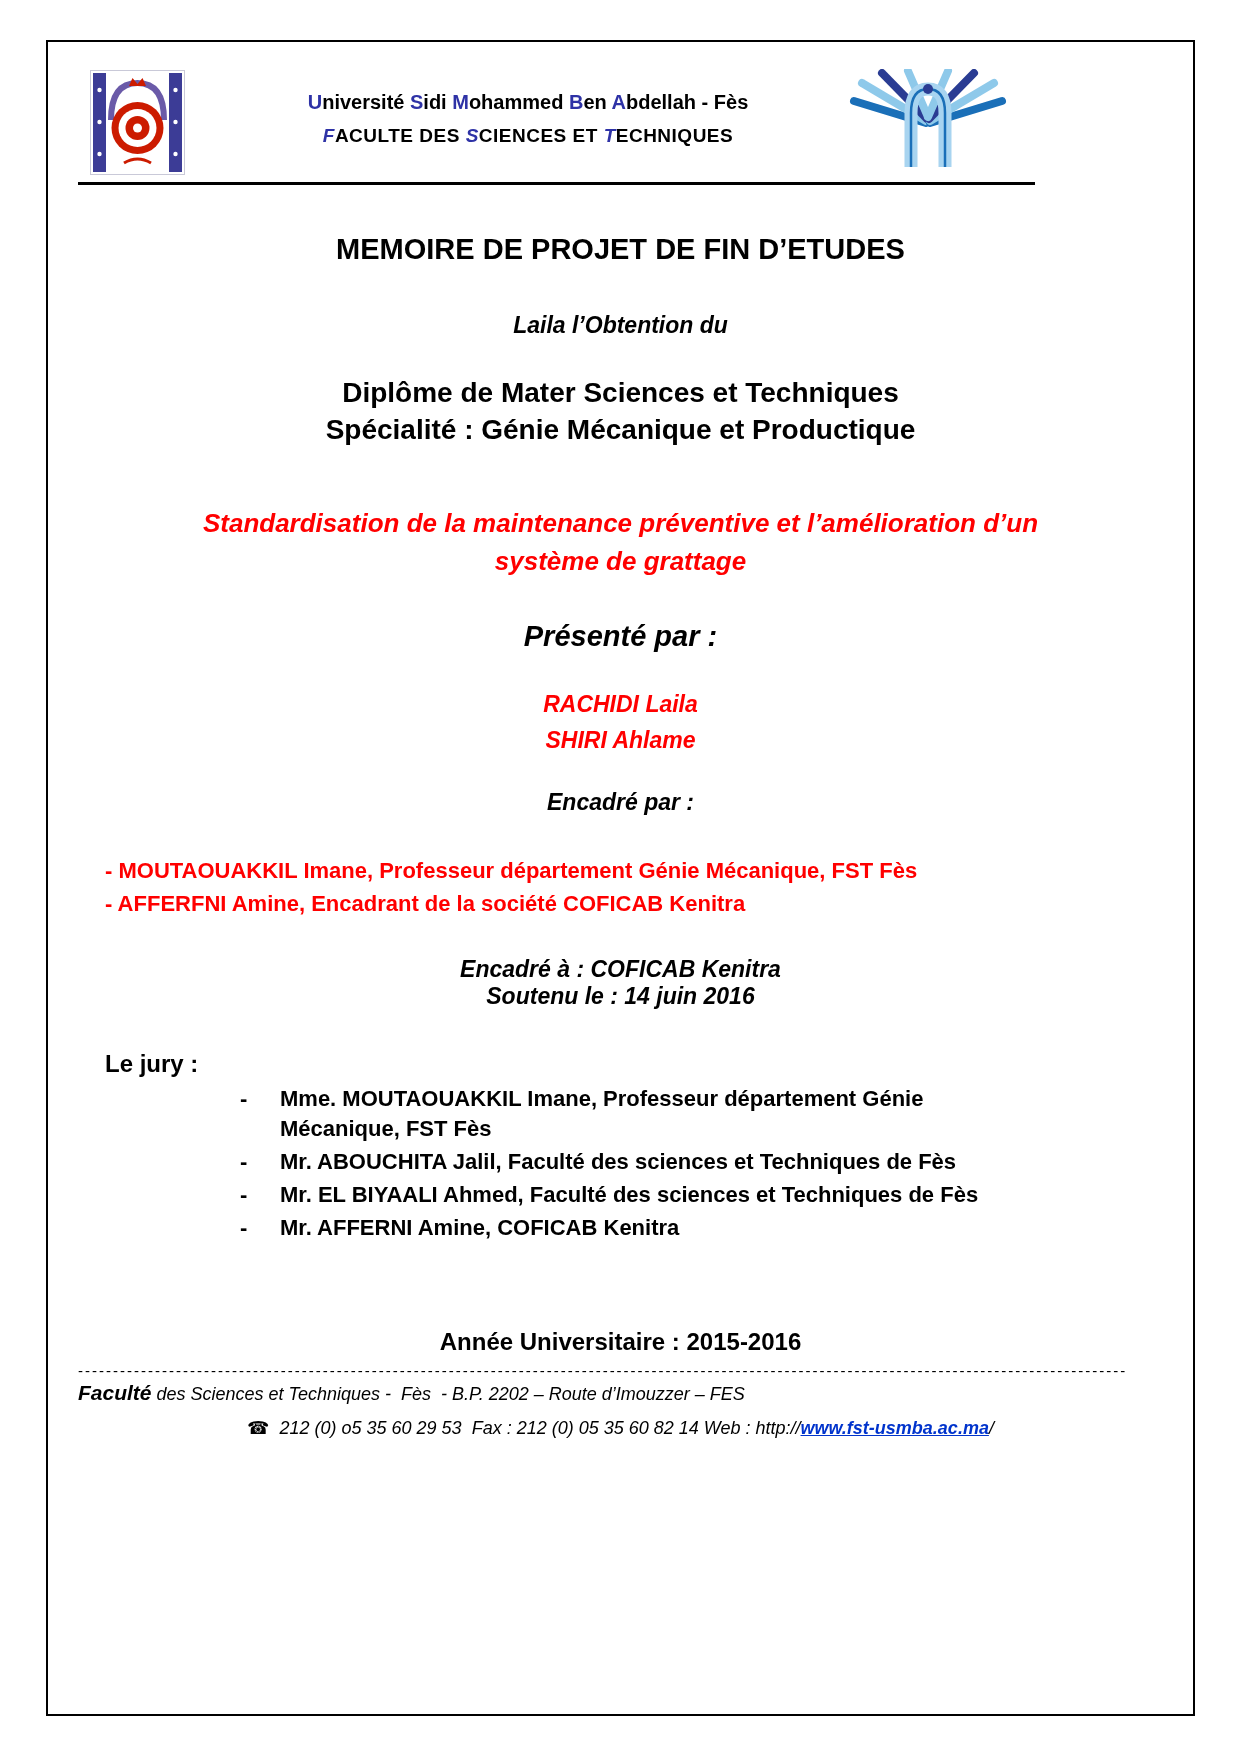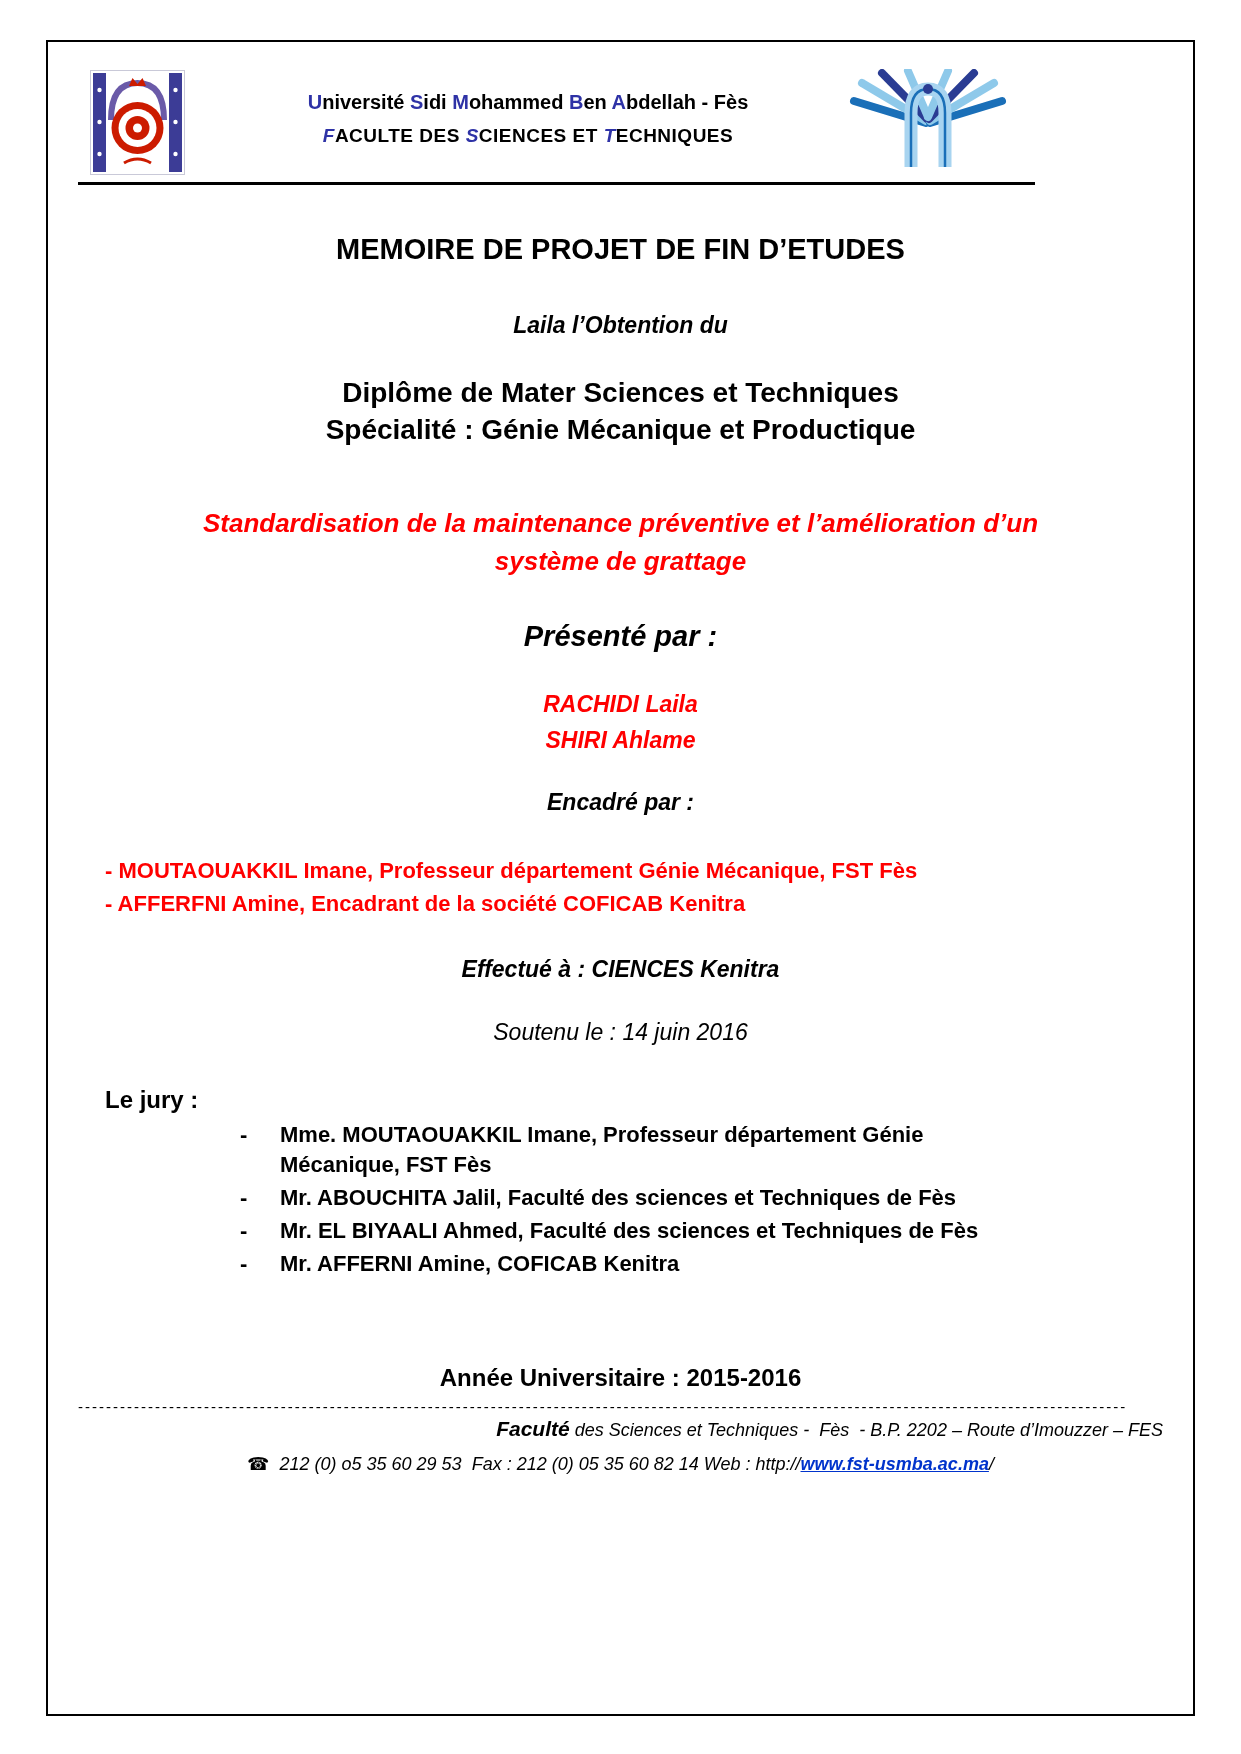--- a/index.html
+++ b/index.html
@@ -34,36 +34,36 @@
   .t-diplome   { margin-top:36px; font-size:28px; font-weight:bold; line-height:1.32; }
   .t-subject   { margin-top:56px; font-size:26px; font-weight:bold; font-style:italic;
                  color:#ff0000; line-height:1.45; }
   .t-presente  { margin-top:40px; font-size:29px; font-weight:bold; font-style:italic; }
   .authors     { margin-top:34px; font-size:23px; font-weight:bold; font-style:italic;
                  color:#ff0000; line-height:1.55; }
   .t-encadre   { margin-top:30px; font-size:23px; font-weight:bold; font-style:italic; }
   .advisors    { margin-top:38px; margin-left:27px; font-size:22px; font-weight:bold;
                  color:#ff0000; line-height:1.5; text-align:left; }
   .t-effectue  { margin-top:36px; font-size:23px; font-weight:bold; font-style:italic; }
-  .t-soutenu   { margin-top:36px; font-size:23px; font-weight:normal; font-style:italic; }
+  .t-soutenu   { font-size:23px; font-weight:bold; font-style:italic; }
 
   
   .jury-label { margin-top:40px; margin-left:27px; font-size:24px; font-weight:bold; }
   .jury-list  { margin-top:6px; margin-left:162px; }
   .jury-row   { display:flex; align-items:flex-start; margin-bottom:2px; }
   .jury-marker{ width:40px; flex:0 0 40px; font-size:22px; font-weight:bold; line-height:1.4; }
   .jury-text  { font-size:22px; font-weight:bold; line-height:1.4; }
   .jury-text.wrap   { max-width:660px; }
   .jury-text.nowrap { white-space:nowrap; }
 
   
   .t-annee   { margin-top:84px; font-size:24px; font-weight:bold; }
   .dash-line { margin-top:6px; width:100%; overflow:hidden; white-space:nowrap;
                font-size:15px; letter-spacing:2px; }
-  .f-line1 { margin-top:2px; text-align:right; font-style:italic; font-size:18px; }
+  .f-line1 { margin-top:2px; text-align:left; font-style:italic; font-size:18px; }
   .f-lead  { font-size:21px; font-weight:bold; }
   .f-line2 { margin-top:12px; text-align:center; font-style:italic; font-size:18px; }
   .f-link  { color:#0033cc; font-weight:bold; text-decoration:underline; cursor:pointer; }
   .pre { white-space:pre-wrap; }
   .phone { font-style:normal; }
 </style>
 </head>
 <body>
 
 <div class="frame">
@@ -137,21 +137,21 @@
     <div>SHIRI Ahlame</div>
   </div>
 
   <div class="center t-encadre">Encadré par :</div>
 
   <div class="advisors">
     <div>- MOUTAOUAKKIL Imane, Professeur département Génie Mécanique, FST Fès</div>
     <div>- AFFERFNI Amine, Encadrant de la société COFICAB Kenitra</div>
   </div>
 
-  <div class="center t-effectue">Effectué à : CIENCES Kenitra</div>
+  <div class="center t-effectue">Encadré à : COFICAB Kenitra</div>
   <div class="center t-soutenu">Soutenu le : 14 juin 2016</div>
 
   <div class="jury-label">Le jury :</div>
 
   <div class="jury-list">
     <div class="jury-row">
       <span class="jury-marker">-</span>
       <span class="jury-text wrap">Mme. MOUTAOUAKKIL Imane, Professeur département Génie Mécanique, FST Fès</span>
     </div>
     <div class="jury-row">

